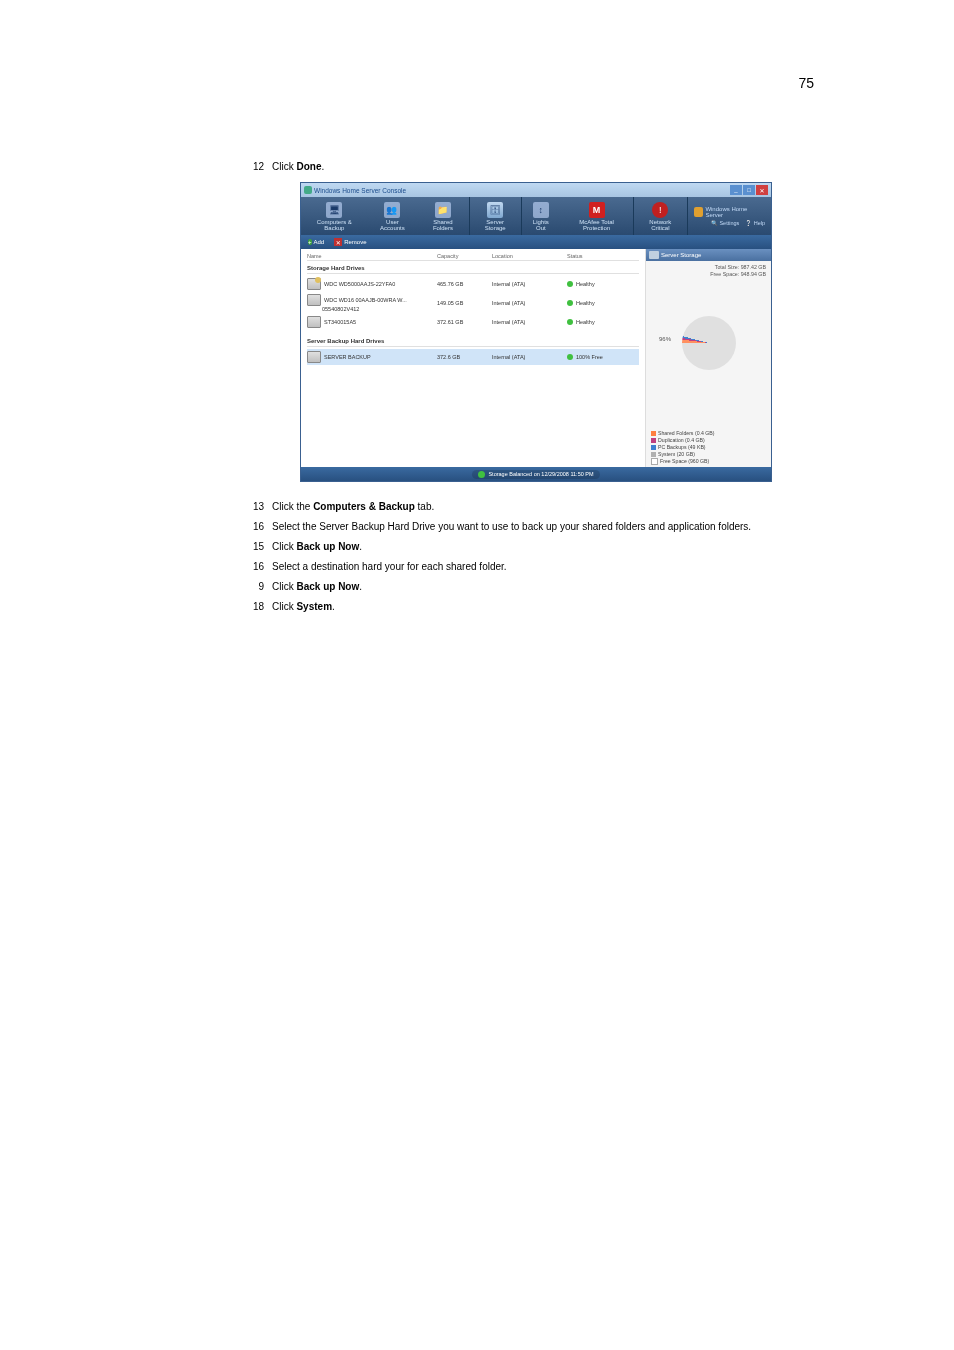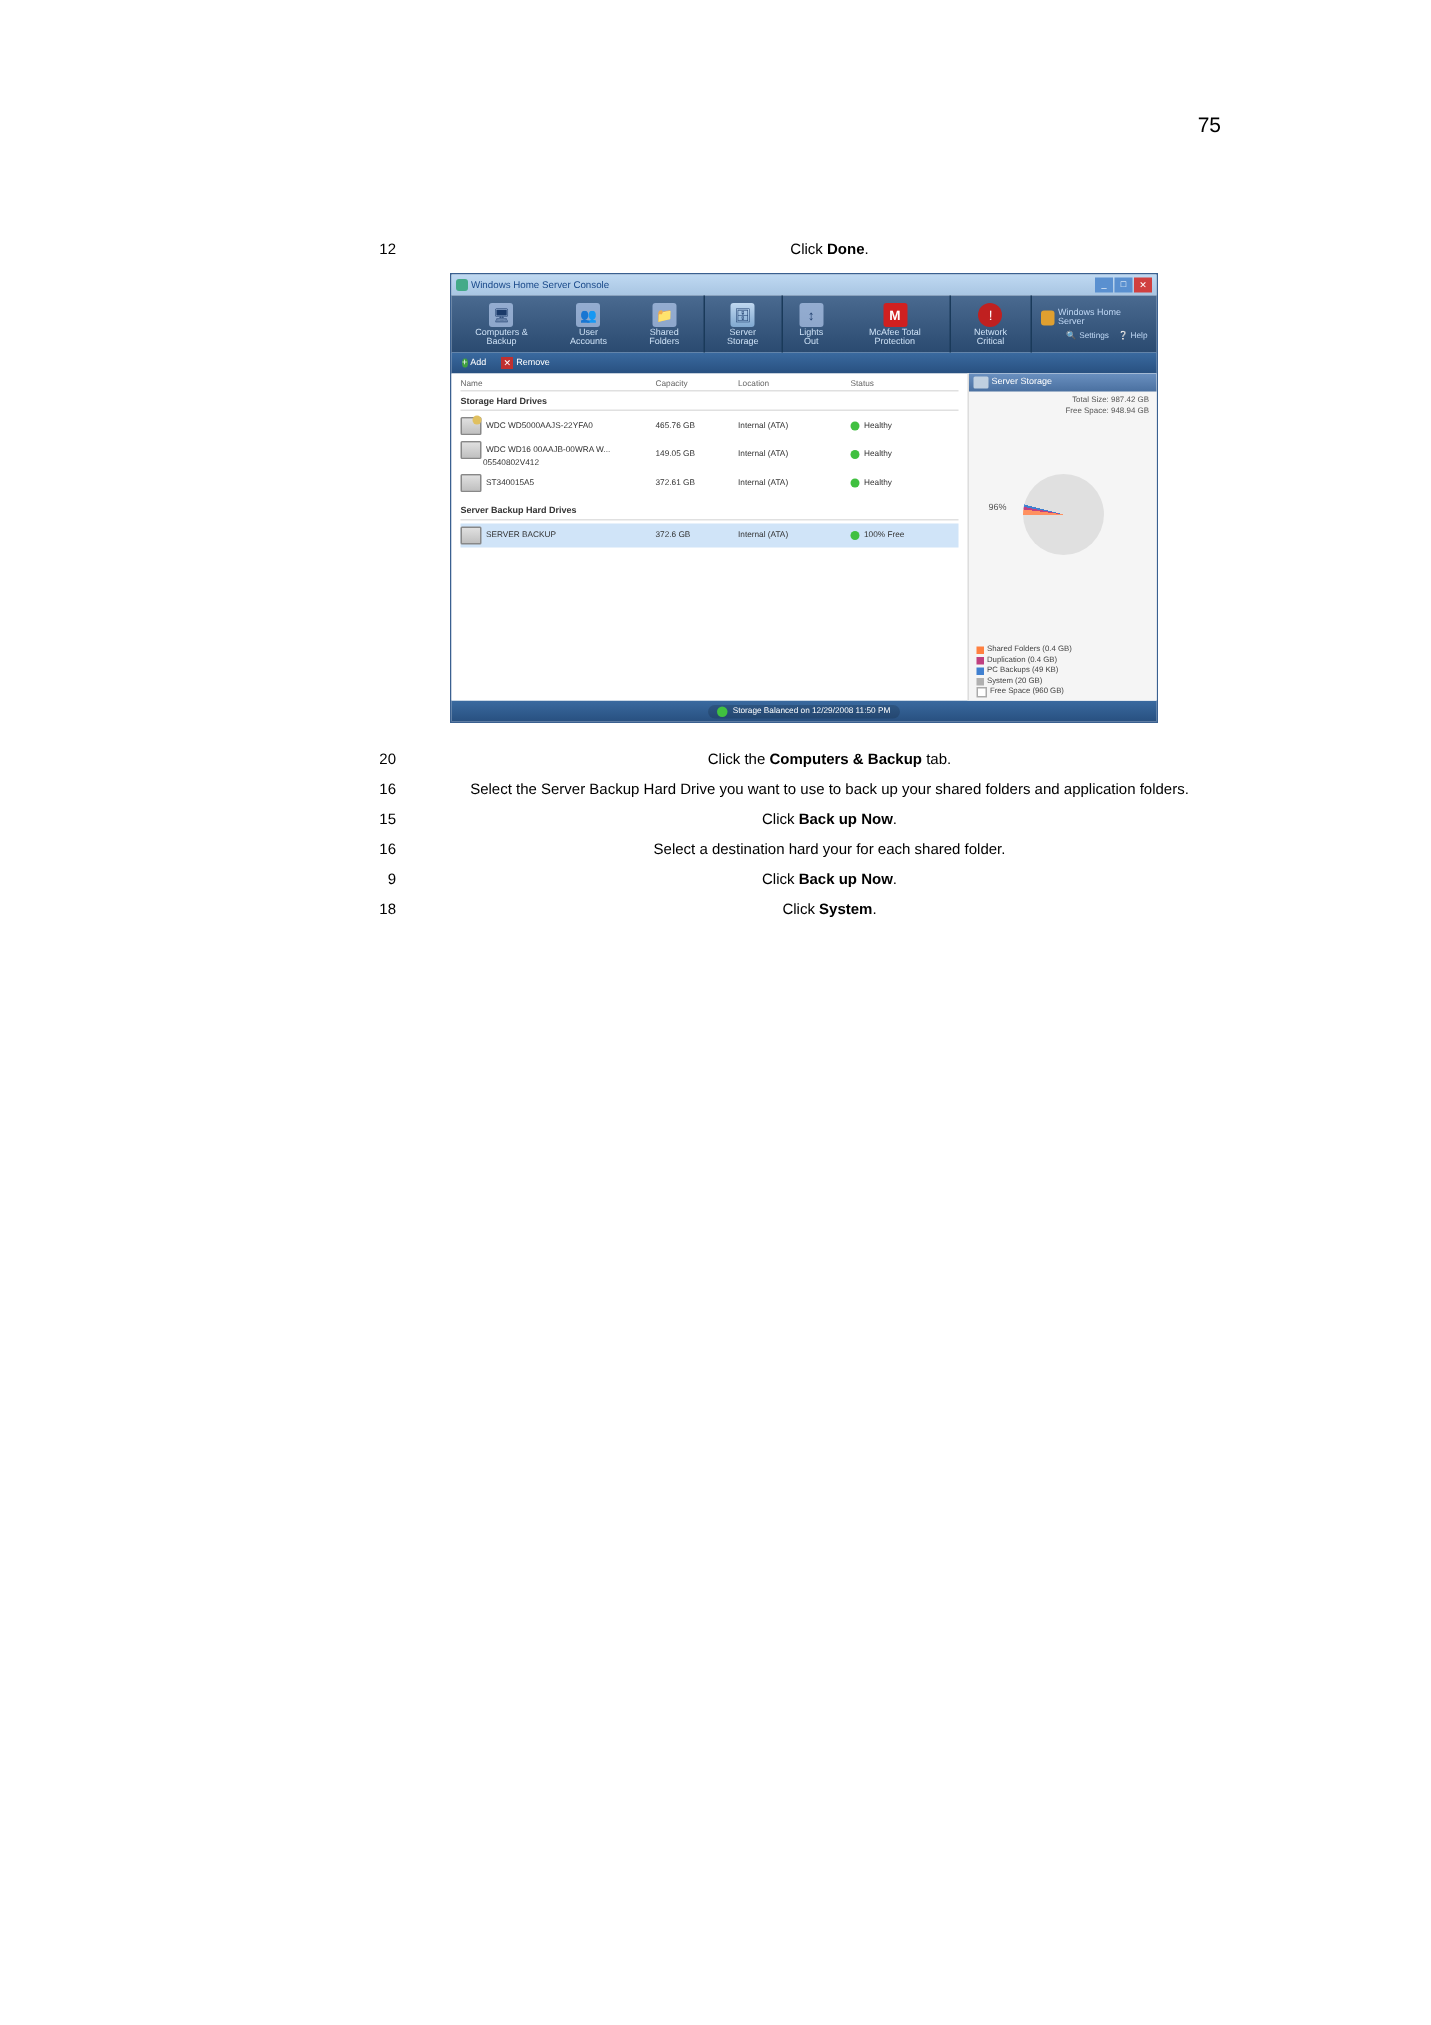--- a/index.html
+++ b/index.html
@@ -30,21 +30,21 @@
       margin-bottom: 6px;
       font-size: 10px;
       line-height: 1.4;
     }
     .step-num {
       width: 24px;
       flex-shrink: 0;
       text-align: right;
       margin-right: 8px;
     }
-    .step-text { flex: 1; text-align: center; }
+    .step-text { flex: 1; }
     .bold { font-weight: bold; }
 
     .screenshot {
       margin: 8px 0 18px 60px;
       width: 470px;
       border: 1px solid #3a6090;
       background: #eef2f7;
       font-size: 7px;
       position: relative;
     }
@@ -452,21 +452,21 @@
       <div class="statusbar">
         <div class="sb-inner">
           <span class="sb-icon"></span>
           <span>Storage Balanced on 12/29/2008 11:50 PM</span>
         </div>
       </div>
     </div>
 
     <div class="below-steps">
       <div class="step">
-        <div class="step-num">20</div>
+        <div class="step-num">13</div>
         <div class="step-text">
           <span>Click the </span><span class="bold">Computers &amp; Backup</span><span> tab.</span>
         </div>
       </div>
       <div class="step">
         <div class="step-num">16</div>
         <div class="step-text">Select the Server Backup Hard Drive you want to use to back up your shared folders and application folders.</div>
       </div>
       <div class="step">
         <div class="step-num">15</div>

